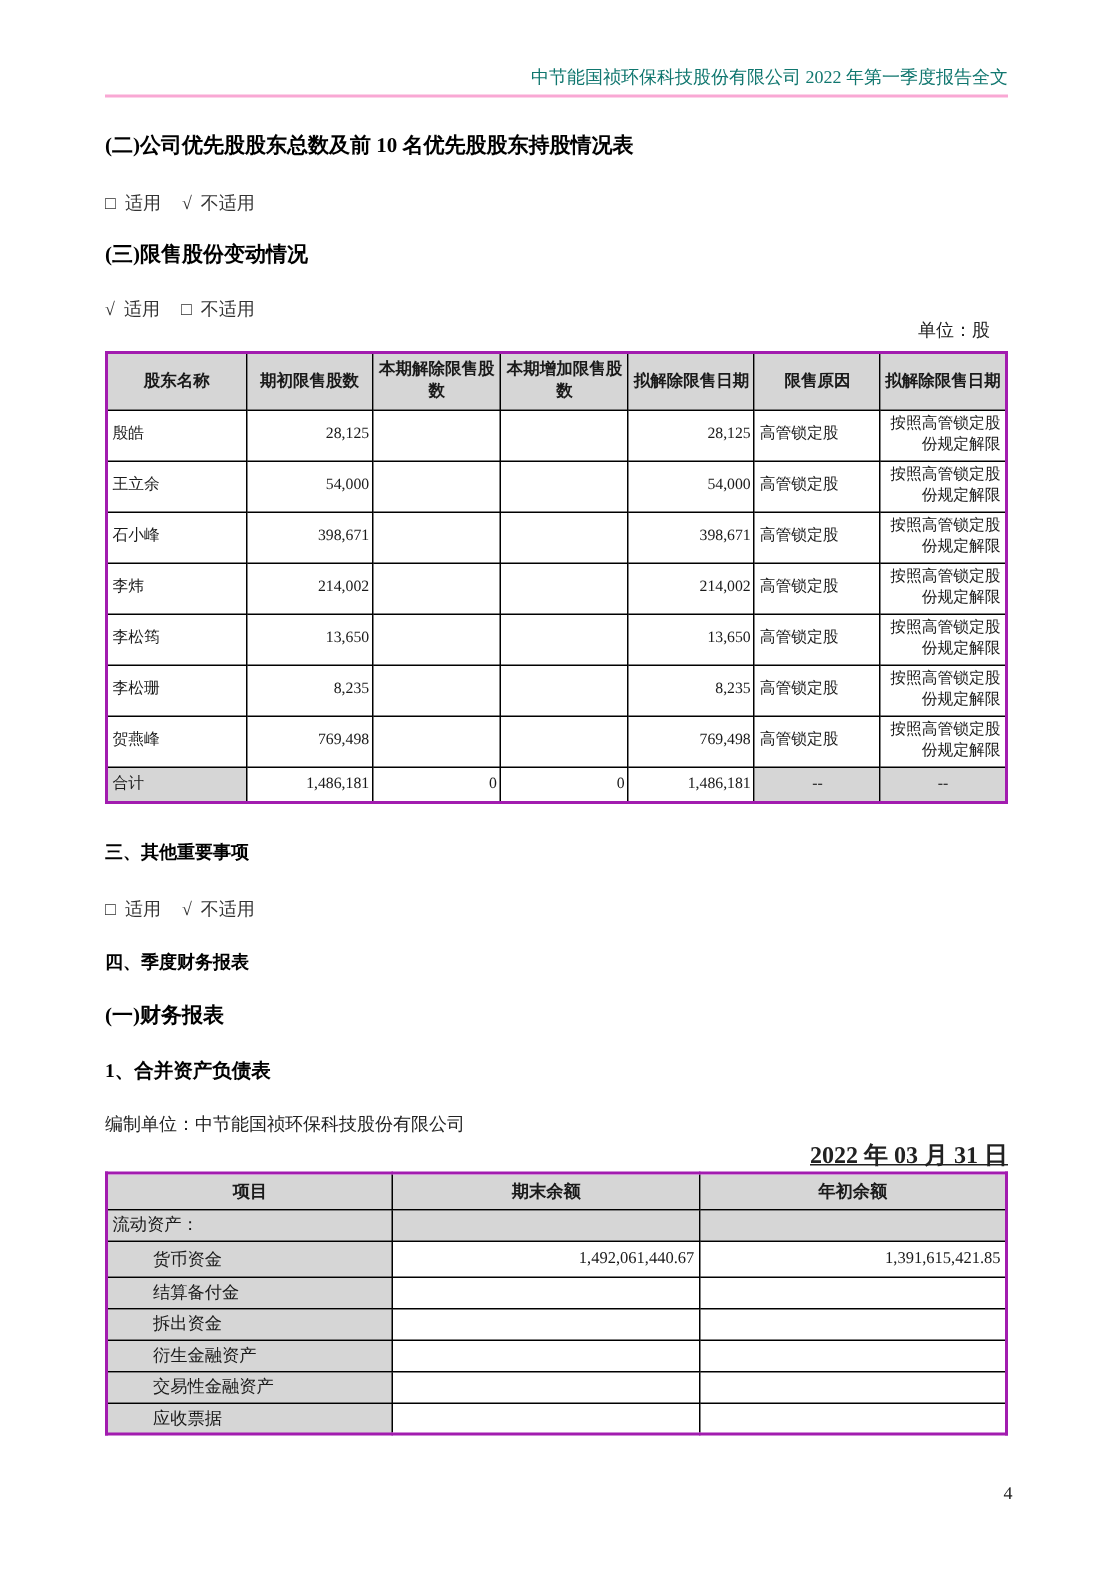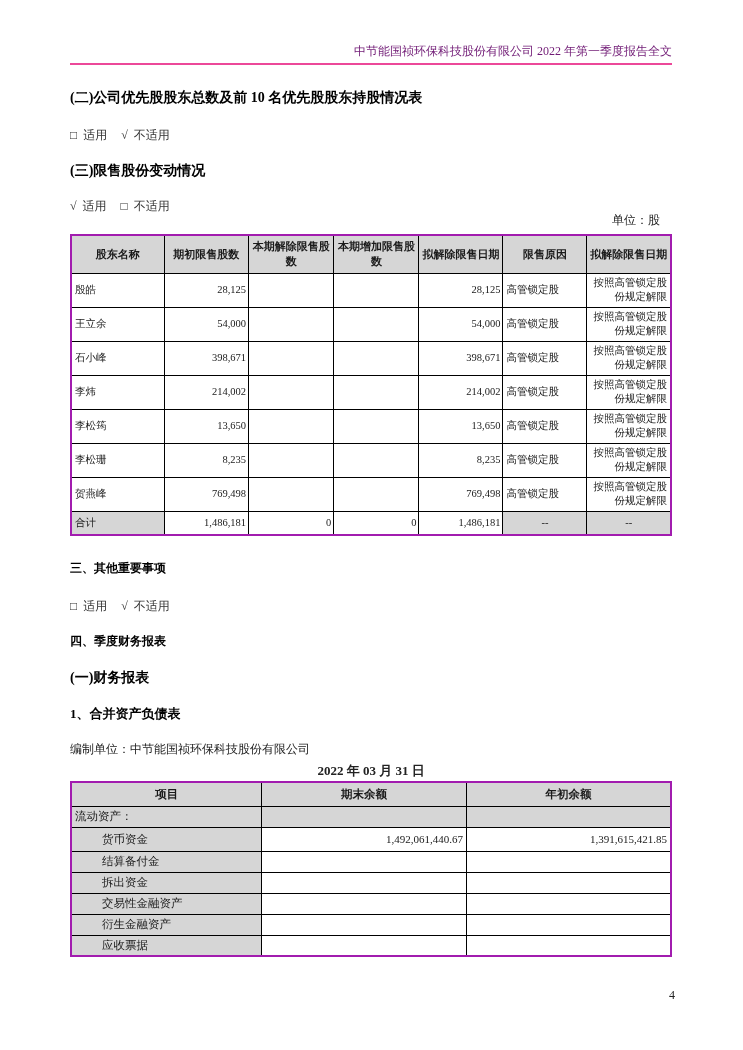--- a/index.html
+++ b/index.html
@@ -11,34 +11,34 @@
     margin: 0 auto;
     background: #ffffff;
     font-family: "Liberation Serif", "DejaVu Serif", serif;
     color: #1a1a1a;
     padding: 44px 71px 0 70px;
     overflow: hidden;
   }
   .doc-header {
     text-align: right;
     font-size: 12px;
-    color: #701a75;
+    color: #0f766e;
     padding-bottom: 4px;
-    border-bottom: 2px solid #ec4899;
+    border-bottom: 2px solid #f9a8d4;
     line-height: 15px;
   }
   .h-sub { font-size: 14px; font-weight: bold; color: #000; line-height: 17px; }
   .h-sec { font-size: 12px; font-weight: bold; color: #000; line-height: 18px; }
   .h-min { font-size: 13px; font-weight: bold; color: #000; line-height: 16px; }
   .applicability { font-size: 12px; color: #333; line-height: 14px; }
   .applicability .mark { display: inline-block; margin-right: 6px; }
   .applicability .lab { margin-right: 14px; }
   .unit-label { text-align: right; font-size: 12px; color: #222; line-height: 14px; padding-right: 12px; }
   .prepared { font-size: 12px; color: #222; line-height: 15px; }
-  .date-line { text-align: center; font-size: 13px; font-weight: bold; color: #222; line-height: 15px; }
+  .date-line { text-align: right; font-size: 16px; font-weight: bold; color: #222; line-height: 15px; text-decoration: underline; }
 
   .mt24 { margin-top: 24px; }
   .mt22 { margin-top: 22px; }
   .mt20 { margin-top: 20px; }
   .mt19 { margin-top: 19px; }
 
   table { width: 100%; border-collapse: collapse; table-layout: fixed; border: 2px solid #a21caf; }
   th, td { border: 1px solid #000; vertical-align: middle; overflow: hidden; }
   th { background: #d6d6d6; font-weight: bold; text-align: center; }
 
@@ -235,26 +235,26 @@
         <td class="item indent">结算备付金</td>
         <td class="val"></td>
         <td class="val"></td>
       </tr>
       <tr>
         <td class="item indent">拆出资金</td>
         <td class="val"></td>
         <td class="val"></td>
       </tr>
       <tr>
+        <td class="item indent">衍生金融资产</td>
+        <td class="val"></td>
+        <td class="val"></td>
+      </tr>
+      <tr>
         <td class="item indent">交易性金融资产</td>
-        <td class="val"></td>
-        <td class="val"></td>
-      </tr>
-      <tr>
-        <td class="item indent">衍生金融资产</td>
         <td class="val"></td>
         <td class="val"></td>
       </tr>
       <tr>
         <td class="item indent">应收票据</td>
         <td class="val"></td>
         <td class="val"></td>
       </tr>
     </tbody>
   </table>

